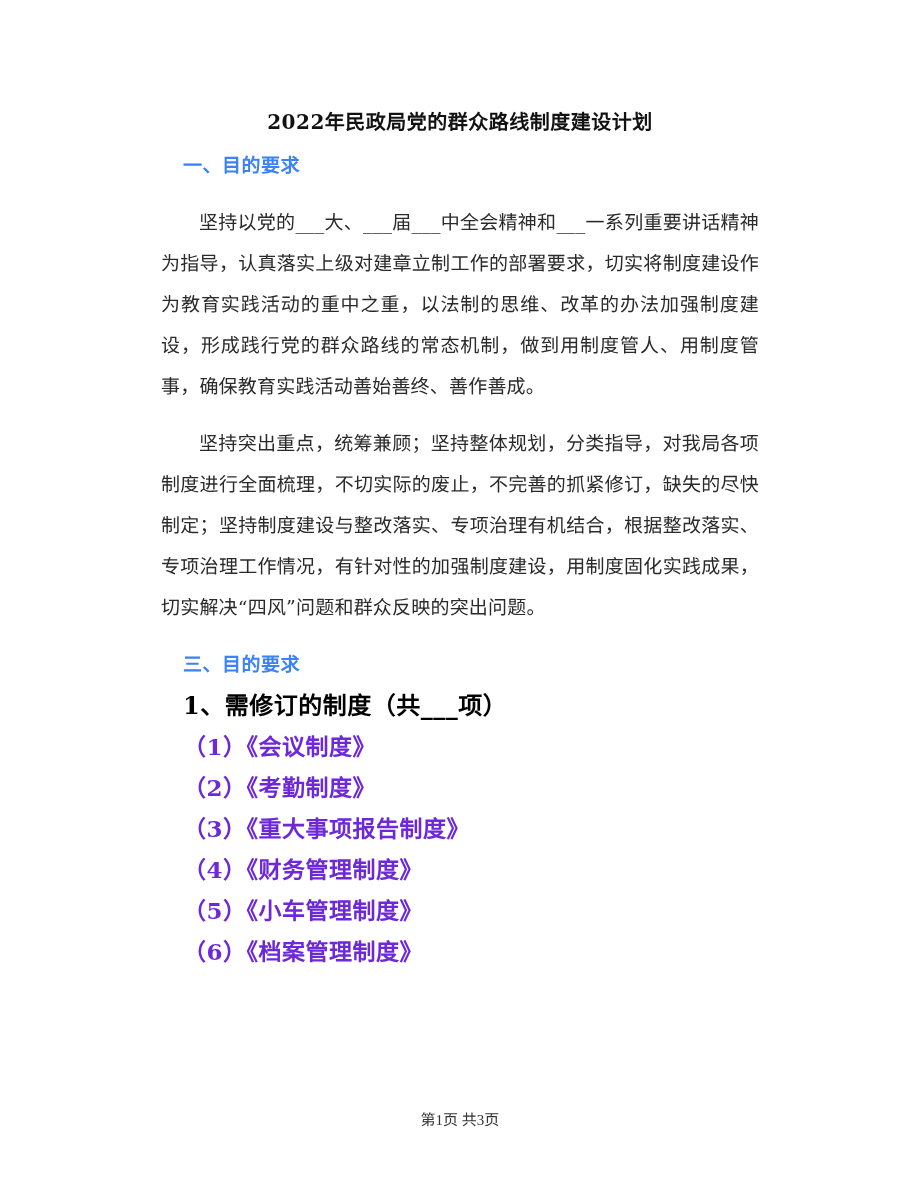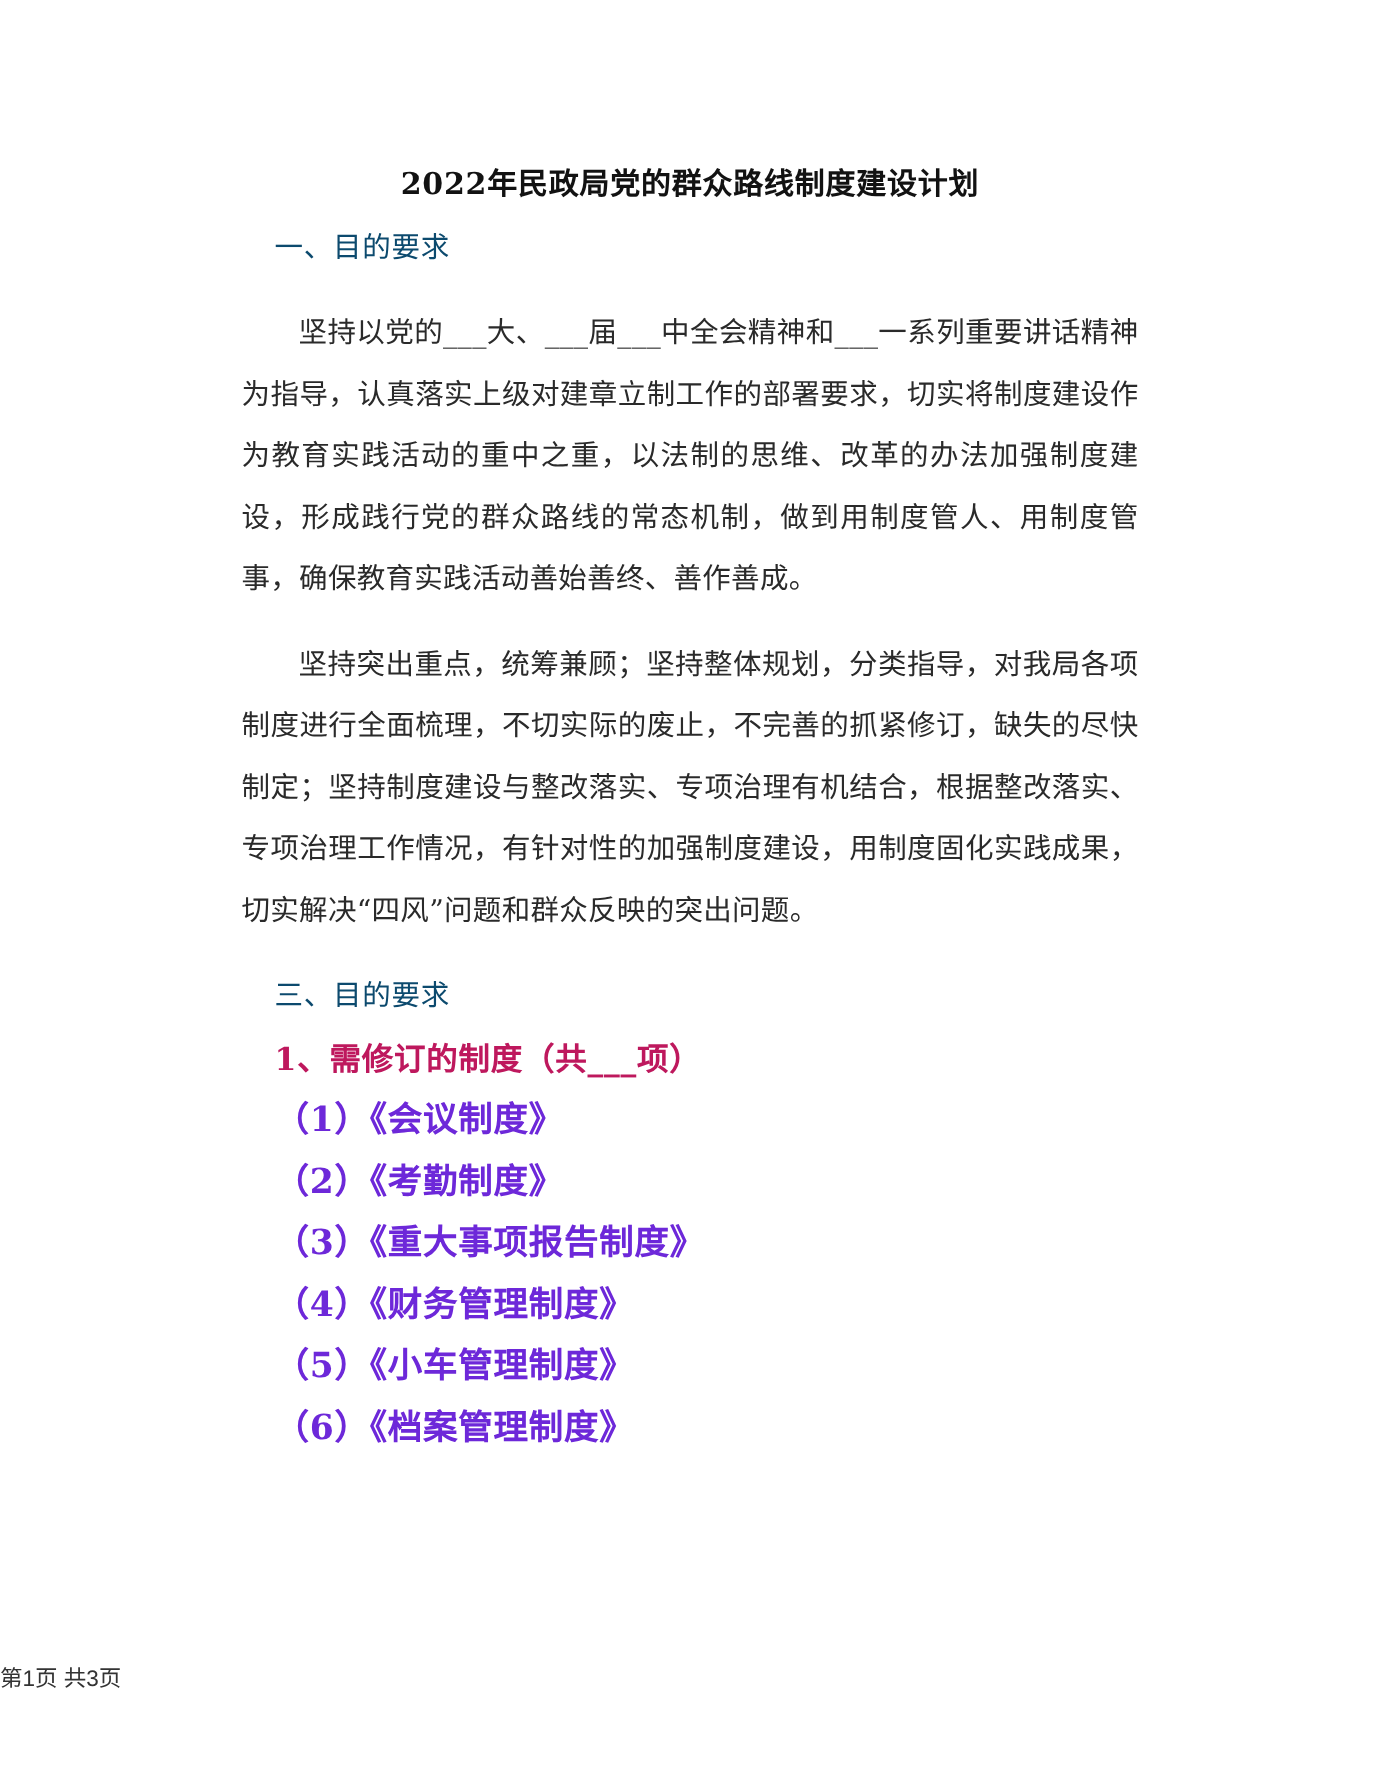--- a/index.html
+++ b/index.html
@@ -39,70 +39,70 @@
     font-weight: bold;
     text-align: center;
     letter-spacing: 0.5px;
     line-height: 34px;
     margin: 0 0 6px 0;
     color: #121212;
   }
 
   .section-heading {
     font-size: 19px;
-    font-weight: normal;
+    font-weight: bold;
     line-height: 41px;
     margin: 0;
     text-indent: 38px;
     letter-spacing: 0.5px;
-    color: #0c4a6e;
+    color: #3b82f6;
   }
 
   .body-text {
     font-size: 19px;
     font-weight: normal;
     line-height: 41px;
     margin: 16px;
     text-indent: 38px;
     text-align: justify;
     text-align-last: left;
     letter-spacing: 0.2px;
     color: #2a2a2a;
   }
 
   .sub-heading {
-    font-size: 21px;
+    font-size: 24px;
     font-weight: bold;
     line-height: 41px;
     margin: 0;
     text-indent: 38px;
     letter-spacing: 0.5px;
-    color: #be185d;
+    color: #000000;
   }
 
   .list-item {
     font-size: 23px;
     font-weight: bold;
     line-height: 41px;
     margin: 0;
     text-indent: 38px;
     letter-spacing: 0.5px;
     color: #6d28d9;
   }
 
   .page-footer {
     position: absolute;
     left: 0;
     top: 1108px;
     width: 920px;
-    text-align: left;
+    text-align: center;
     font-size: 15px;
     line-height: 24px;
     color: #333333;
-    font-family: Liberation Sans, sans-serif;
+    font-family: Liberation Serif, serif;
   }
 </style>
 </head>
 <body>
 
 <div class="page">
 
   <div class="content">
 
     <h1 class="doc-title">2022年民政局党的群众路线制度建设计划</h1>

